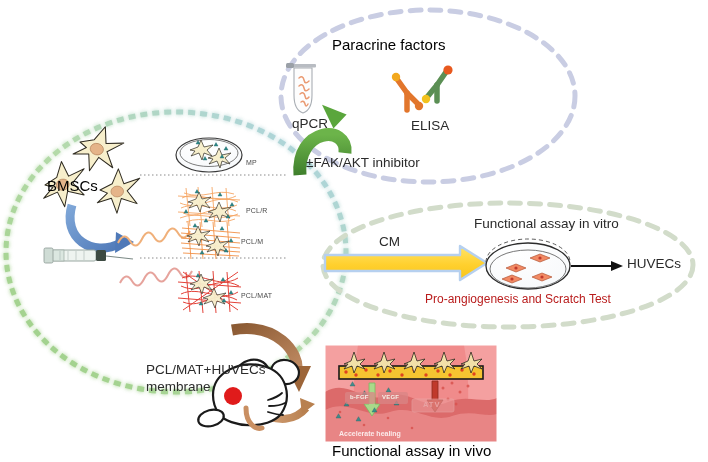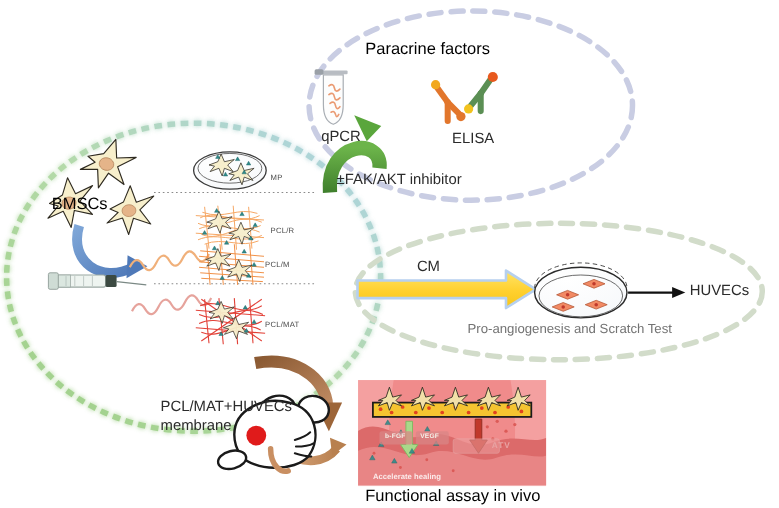--- a/index.html
+++ b/index.html
@@ -4,25 +4,25 @@
 <style>
   html,body{margin:0;padding:0;background:#ffffff;}
   body{width:708px;height:462px;overflow:hidden;
        font-family:"Liberation Sans","DejaVu Sans",sans-serif;
        color:#231f20;}
   #stage{position:relative;width:708px;height:462px;}
   svg#scene{position:absolute;left:0;top:0;width:708px;height:462px;}
   .lbl{position:absolute;white-space:nowrap;line-height:1.15;}
   .t-big{font-size:15px;color:#000000;}
   .t-mid{font-size:13.5px;color:#2b2b2b;}
-  .t-sm{font-size:12px;color:#737373;}
+  .t-sm{font-size:12px;color:#b91c1c;}
   .t-tiny{font-size:7px;color:#4a4a4a;letter-spacing:.2px;}
   .t-micro{font-size:6px;color:#f5f0e8;font-weight:bold;letter-spacing:.2px;}
   .t-heal{font-size:7px;color:#fbeaea;font-weight:bold;}
-  .t-atv{font-size:7.5px;color:#e8a3a3;font-weight:bold;letter-spacing:1px;margin-left:24px;}
+  .t-atv{font-size:7.5px;color:#e8a3a3;font-weight:bold;letter-spacing:1px;}
 </style>
 </head>
 <body>
 
 <div id="stage">
 
 <svg id="scene" viewBox="0 0 708 462">
   <defs>
     <linearGradient id="circGrad" x1="0" y1="1" x2="1" y2="0">
       <stop offset="0%" stop-color="#8cc76e"></stop>
@@ -386,20 +386,21 @@
 <div class="lbl t-tiny" style="left:241px;top:292px;">PCL/MAT</div>
 
 <div class="lbl t-big" style="left:332px;top:36px;">Paracrine factors</div>
 <div class="lbl t-mid" style="left:292px;top:116px;">qPCR</div>
 <div class="lbl t-mid" style="left:411px;top:118px;">ELISA</div>
 
 <div class="lbl t-mid" style="left:306px;top:155px;">±FAK/AKT inhibitor</div>
 
 <div class="lbl t-mid" style="left:379px;top:234px;">CM</div>
 
+<div class="lbl t-mid" style="left:474px;top:216px;">Functional assay in vitro</div>
 <div class="lbl t-mid" style="left:627px;top:256px;">HUVECs</div>
 <div class="lbl t-sm" style="left:425px;top:293px;">Pro-angiogenesis and Scratch Test</div>
 
 <div class="lbl t-mid" style="left:146px;top:362px;">PCL/MAT+HUVECs</div>
 <div class="lbl t-mid" style="left:146px;top:379px;">membrane</div>
 
 <div class="lbl t-micro" style="left:350px;top:394px;">b-FGF</div>
 <div class="lbl t-micro" style="left:382px;top:394px;">VEGF</div>
 <div class="lbl t-atv" style="left:423px;top:401px;">ATV</div>
 <div class="lbl t-heal" style="left:339px;top:430px;">Accelerate healing</div>

